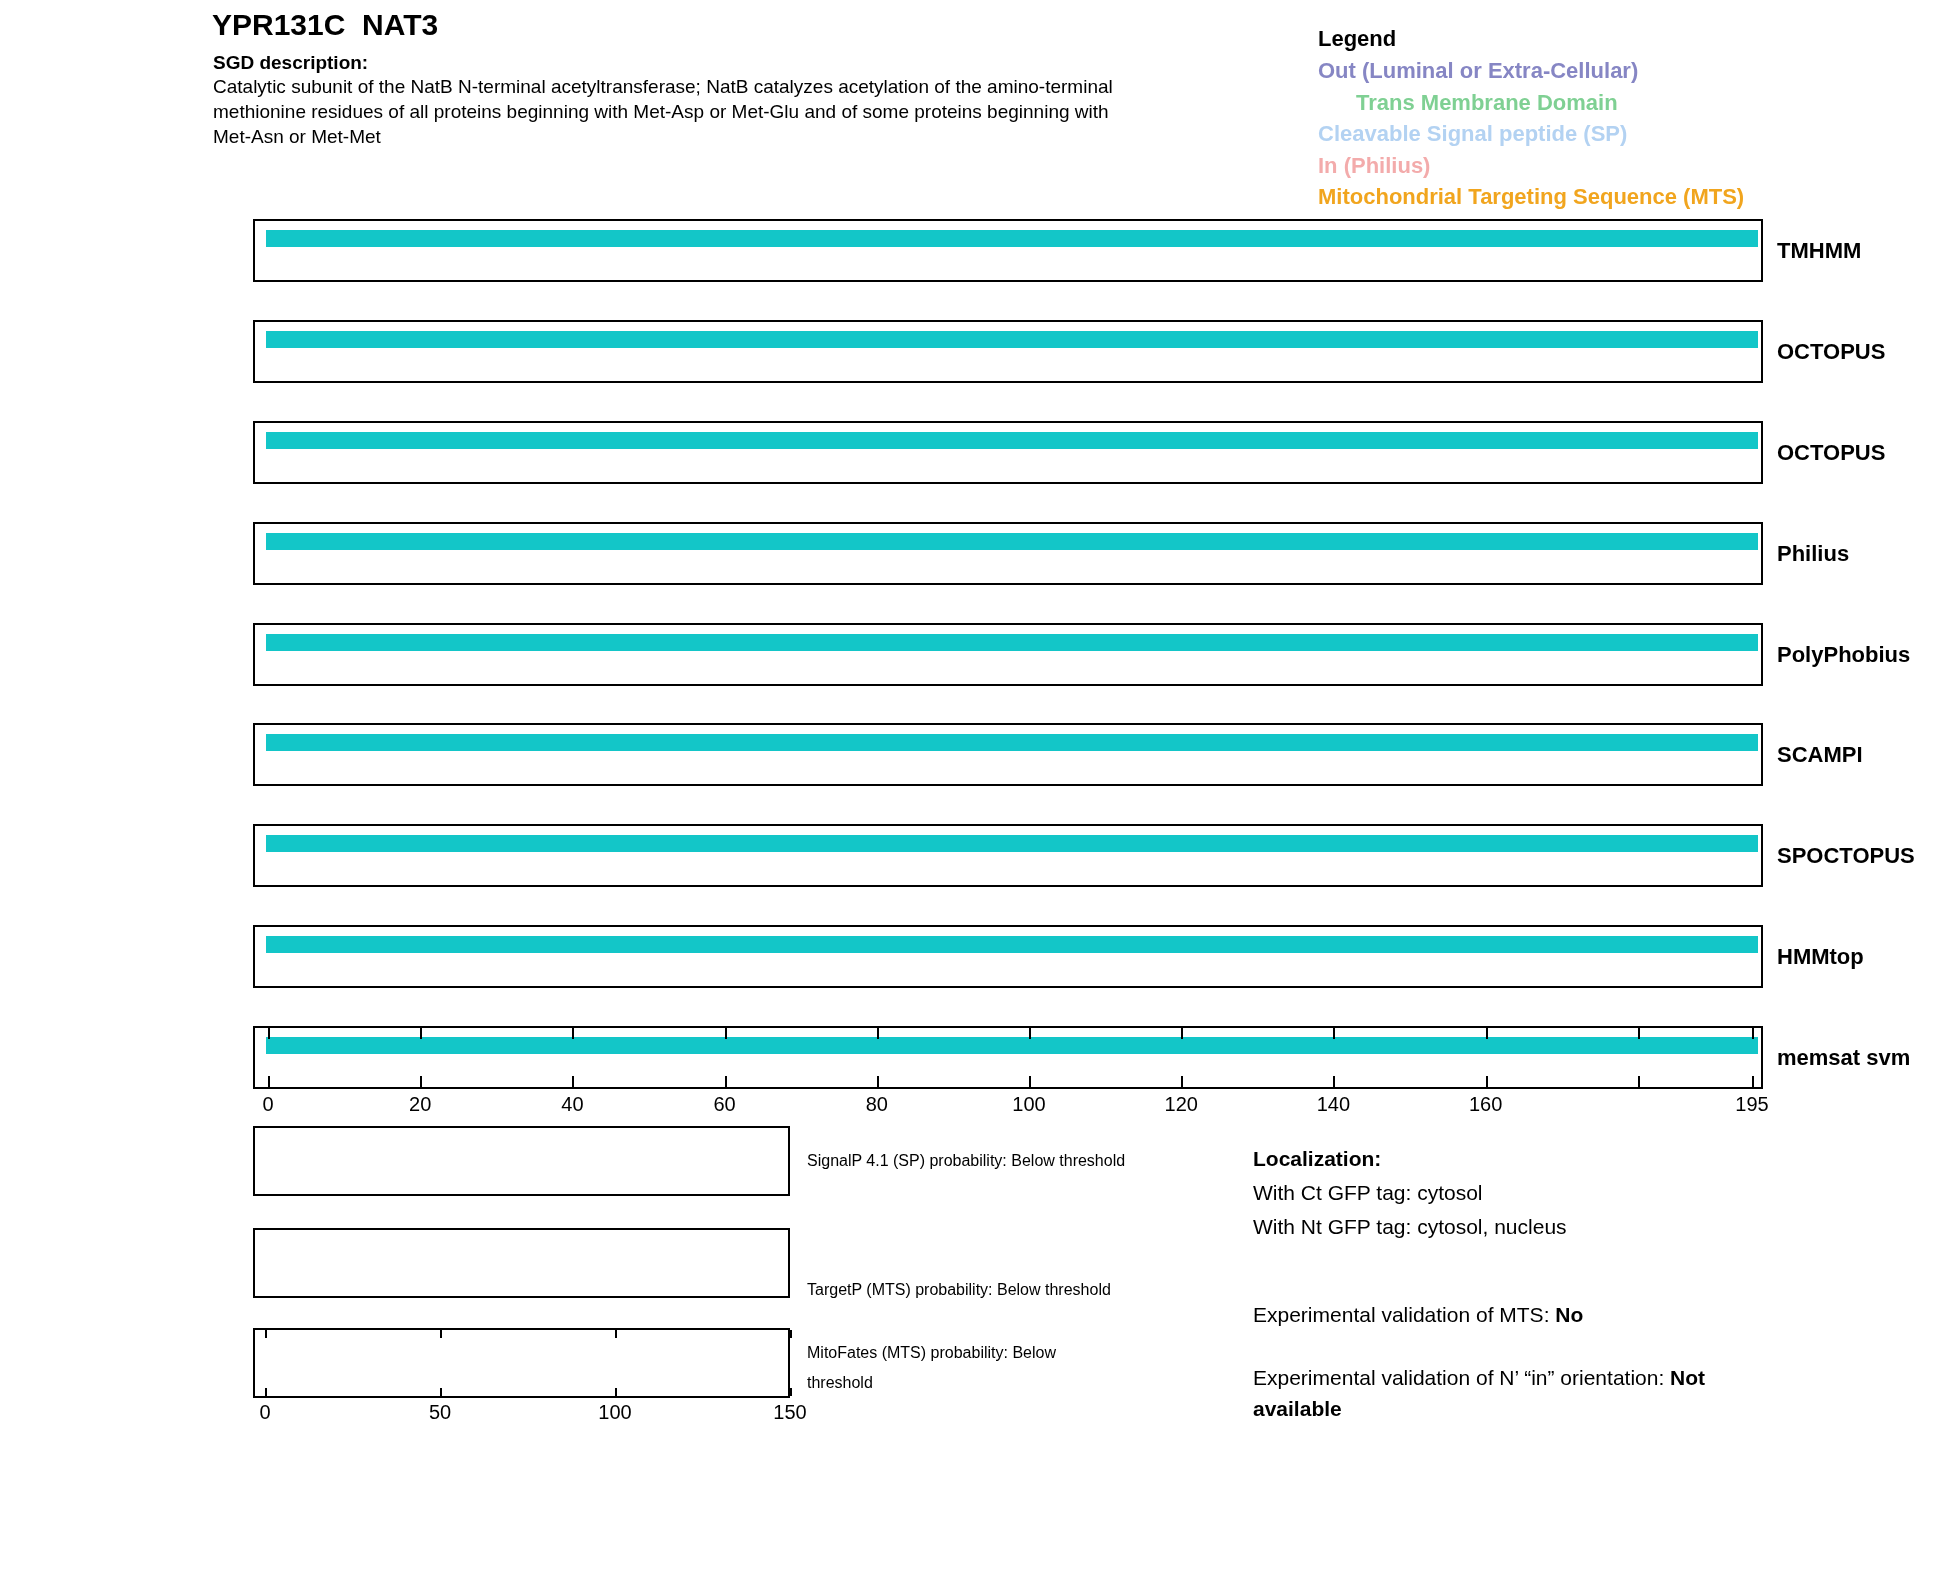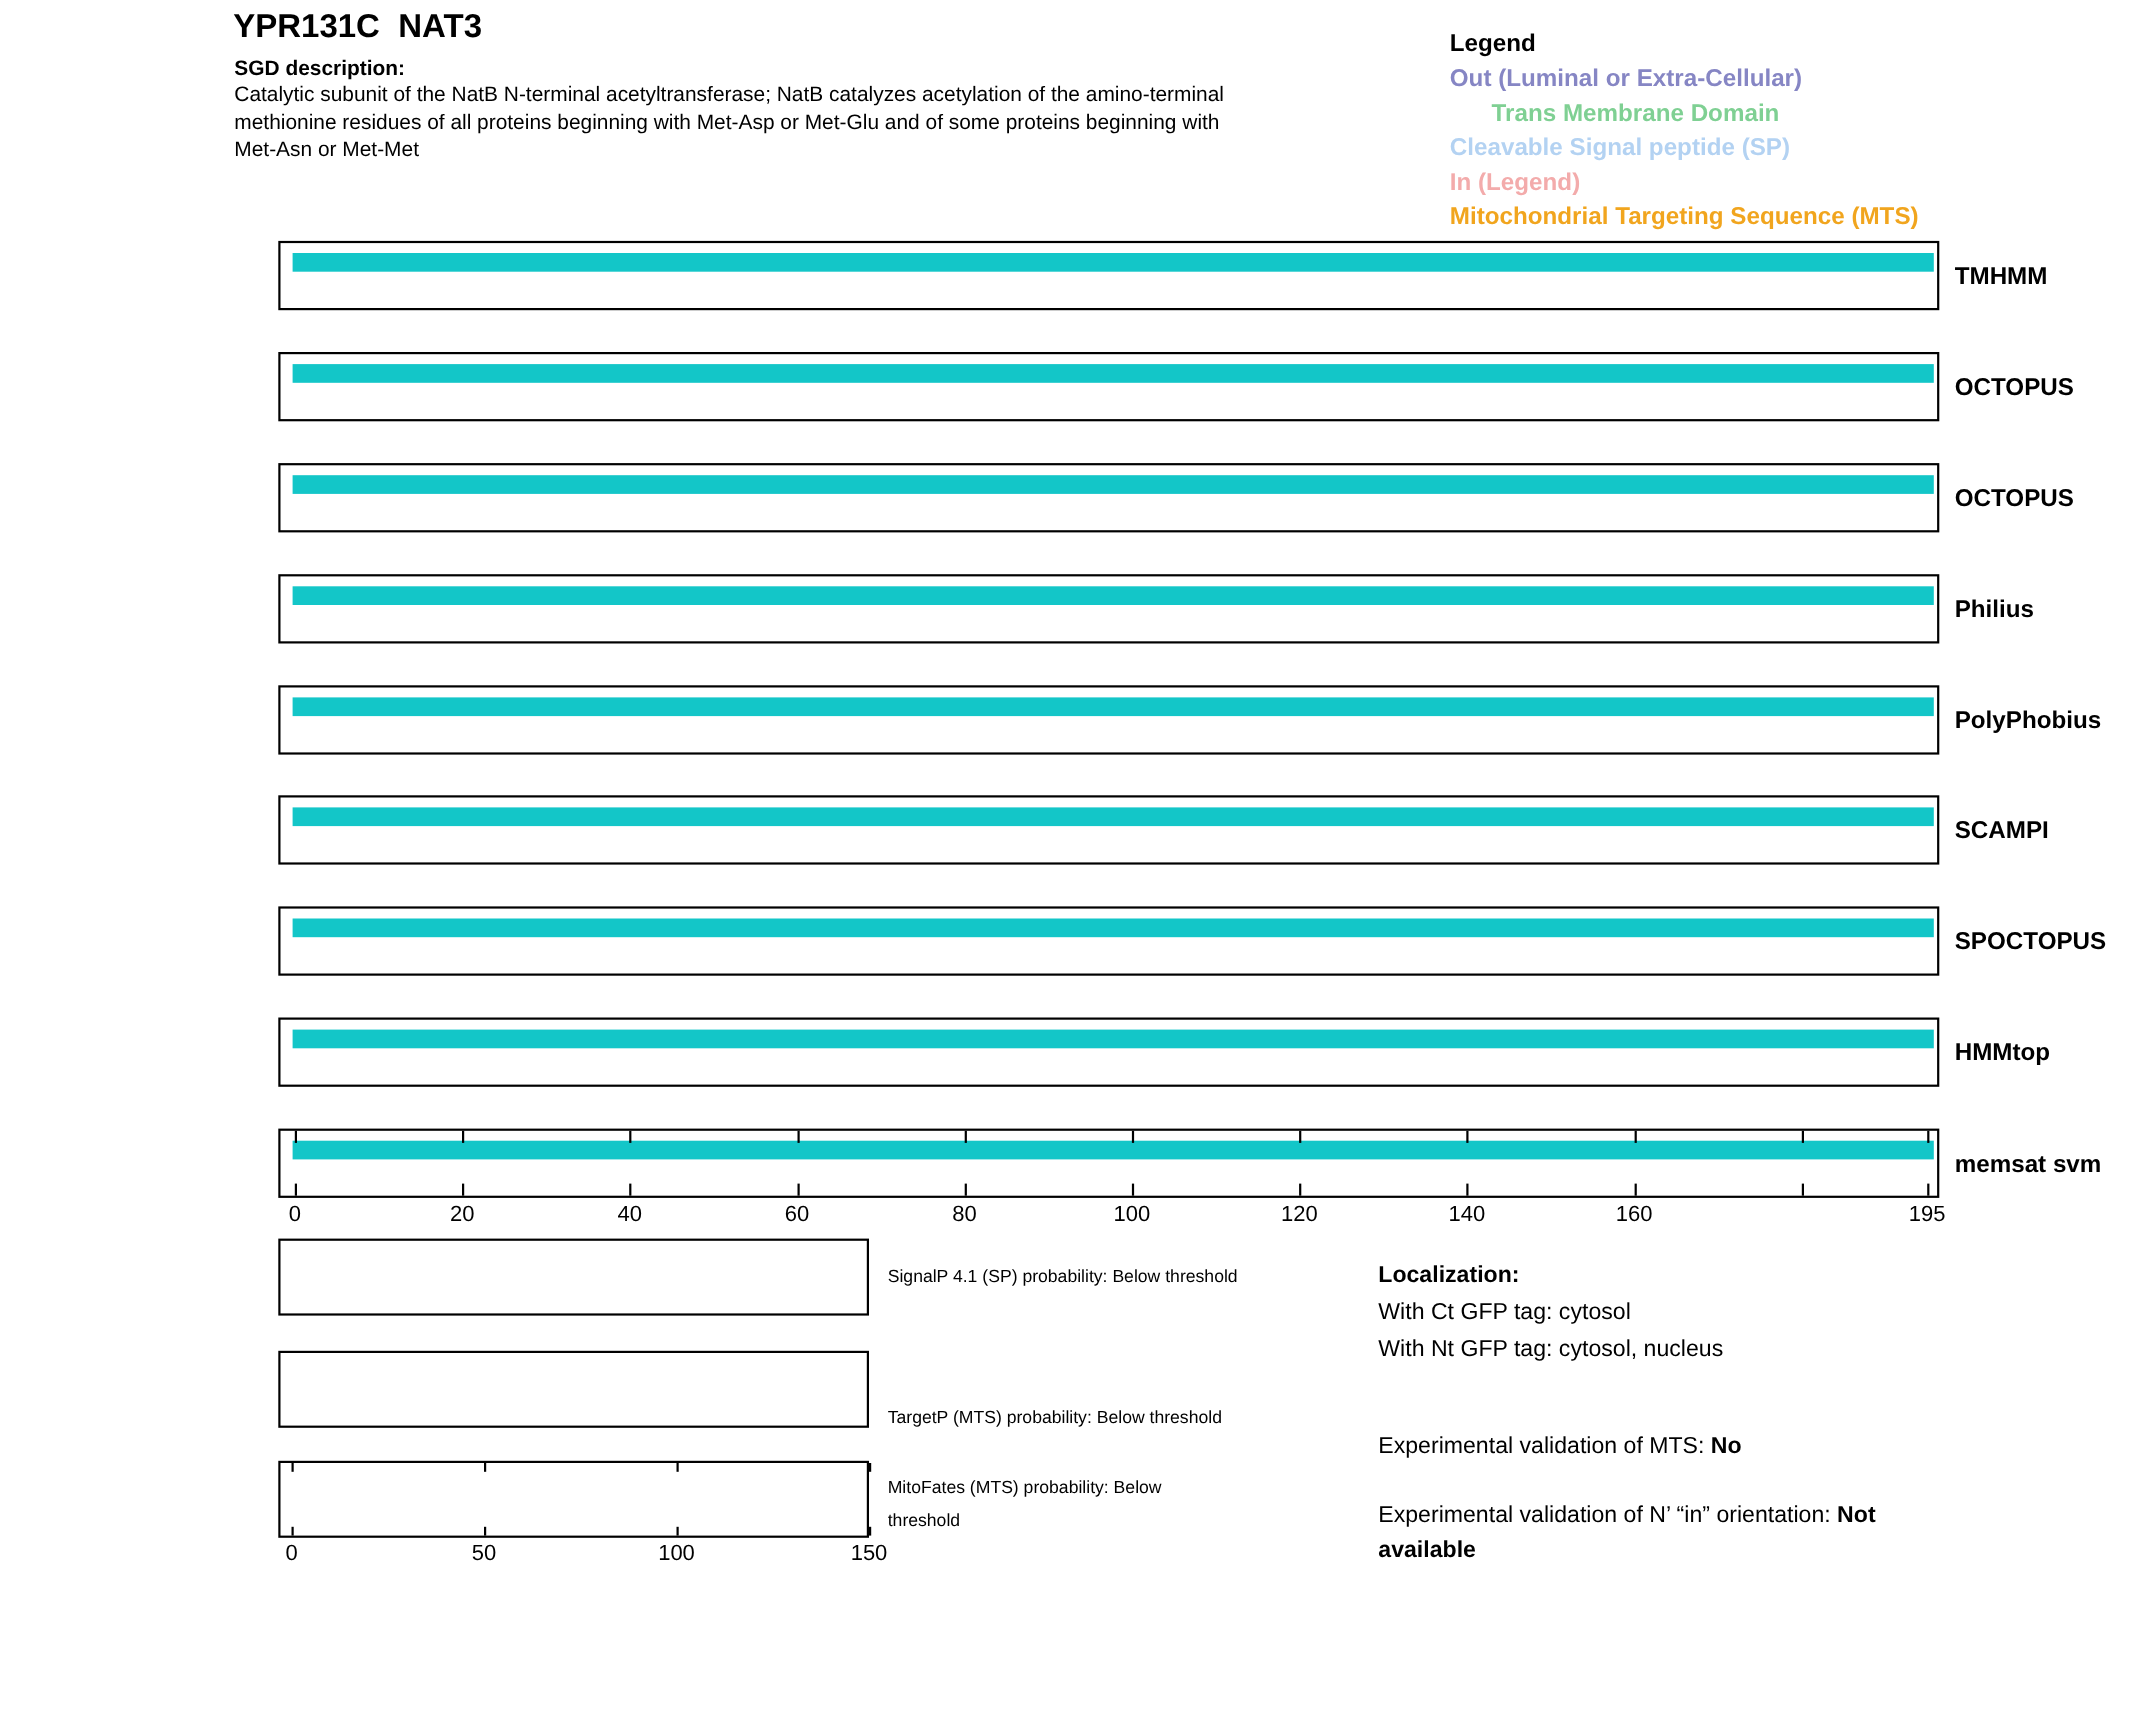--- a/index.html
+++ b/index.html
@@ -39,21 +39,21 @@
       <div class="nowrap">methionine residues of all proteins beginning with Met-Asp or Met-Glu and of some proteins beginning with</div>
       <div class="nowrap">Met-Asn or Met-Met</div>
     </div>
 
   <div id="legend" class="abs">
     <div id="legend-title">Legend</div>
     <div id="legend-items">
         <div class="legend-item" style="color: rgb(134, 134, 196);">Out (Luminal or Extra-Cellular)</div>
         <div class="legend-item" style="color: rgb(127, 208, 147); margin-left: 38px;">Trans Membrane Domain</div>
         <div class="legend-item" style="color: rgb(179, 210, 242);">Cleavable Signal peptide (SP)</div>
-        <div class="legend-item" style="color: rgb(243, 171, 171);">In (Legend)</div>
+        <div class="legend-item" style="color: rgb(243, 171, 171);">In (Philius)</div>
         <div class="legend-item" style="color: rgb(241, 165, 30);">Mitochondrial Targeting Sequence (MTS)</div>
       </div>
   </div>
 
   <div id="tracks">
       <div class="plot-box" style="left: 253px; top: 219px; width: 1510px; height: 63px;"></div>
       <div class="bar" style="left: 266px; top: 230px; width: 1492px; background: rgb(19, 198, 200);"></div>
       <div class="track-label" style="left: 1777px; top: 219px;">TMHMM</div>
       <div class="plot-box" style="left: 253px; top: 320px; width: 1510px; height: 63px;"></div>
       <div class="bar" style="left: 266px; top: 331px; width: 1492px; background: rgb(19, 198, 200);"></div>

